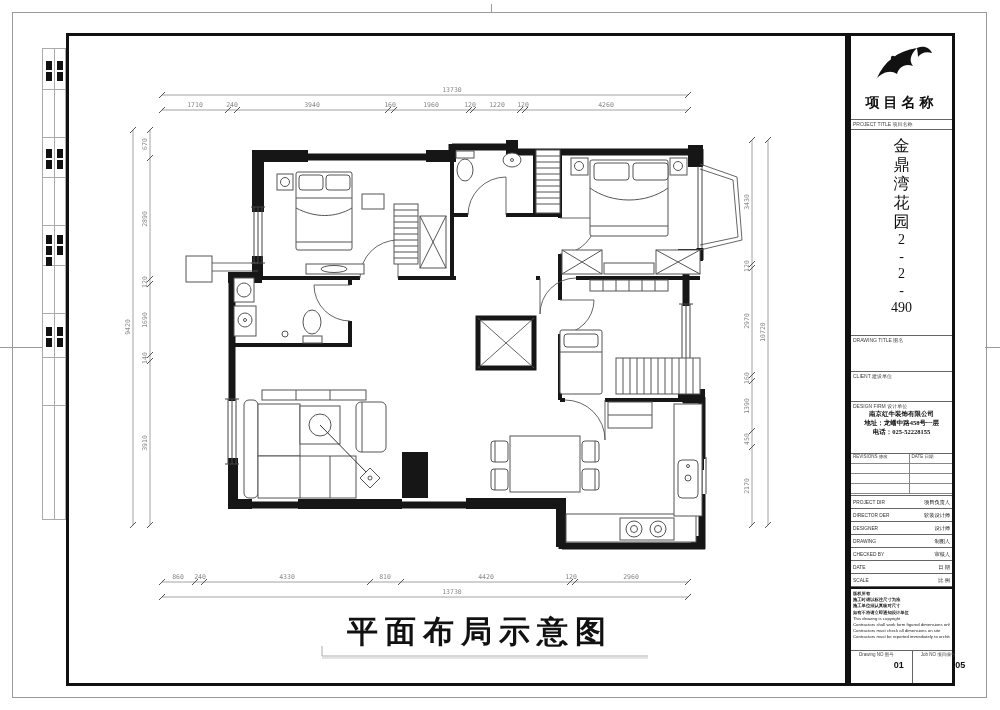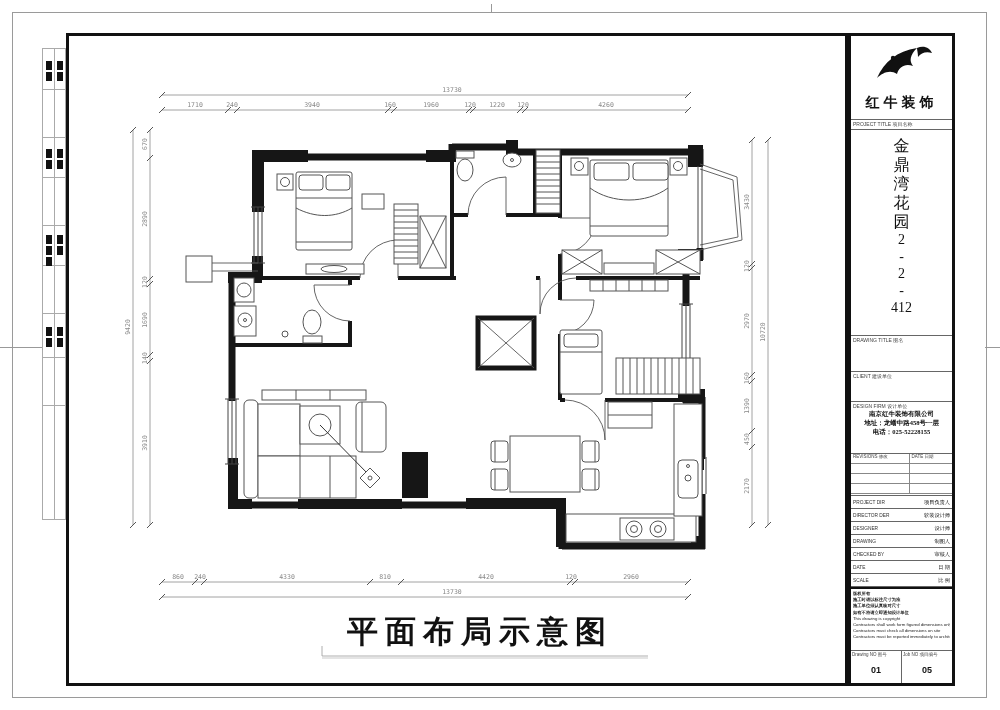--- a/index.html
+++ b/index.html
@@ -36,21 +36,21 @@
       overflow:hidden;white-space:nowrap;padding-left:2px}
   #tb-rev div:nth-child(2n){border-right:none}
   .tb-row{height:13px;display:flex;justify-content:space-between;align-items:center;
       border-bottom:1px solid #666;padding:0 2px;box-sizing:border-box}
   .tb-row .en{font-size:4.8px;color:#333;white-space:nowrap}
   .tb-row .cn{font-size:5.2px;color:#111;white-space:nowrap}
   #tb-notes{height:64px;border-top:2px solid #111;padding:2px}
   #tb-notes .note-line{font-size:4.3px;line-height:6.2px;color:#222;white-space:nowrap;overflow:hidden}
   #tb-notes .note-line.cnb{font-weight:bold}
   #tb-nums{flex:1;display:flex}
-  #tb-nums .numcell{flex:1;border-right:1px solid #666;display:flex;flex-direction:column;padding:1px 1px;box-sizing:border-box}
+  #tb-nums .numcell{flex:1;border-right:1px solid #666;display:flex;flex-direction:row;padding:1px 8px;box-sizing:border-box}
   #tb-nums .numcell:last-child{border-right:none}
   #tb-nums .nlabel{font-size:4.5px;color:#444;white-space:nowrap;overflow:hidden}
   #tb-nums .nval{font-size:9px;font-weight:bold;text-align:center;margin-top:8px}
   
   #plan-svg{position:absolute;left:0;top:0;width:1000px;height:710px}
   .w7{stroke:#161616;stroke-width:7;fill:none}
   .w4{stroke:#161616;stroke-width:4;fill:none}
   .blk{fill:#161616;stroke:none}
   .fur{stroke:#555;stroke-width:1;fill:#fff}
   .fur2{stroke:#555;stroke-width:1;fill:none}
@@ -463,36 +463,36 @@
   </g>
 </svg>
 
 <div class="abs" id="titleblock">
   <div class="tb-sec" id="tb-logo">
     <svg width="66" height="50" viewBox="0 0 66 50" style="margin-top:4px">
       <path d="M8,38 C15,22 28,11 48,8 C41,15 40,21 44,26 C36,23 30,27 28,34 C21,29 13,33 8,38 Z" fill="#111"></path>
       <path d="M48,8 C55,5 61,8 63,13 C57,11 52,13 49,17 C49,13 48,10 48,8 Z" fill="#111"></path>
       <circle cx="24" cy="18" r="2.2" fill="#111"></circle>
     </svg>
-    <div id="tb-company">红牛装饰</div>
+    <div id="tb-company">项目名称</div>
   </div>
   <div class="tb-sec" id="tb-ptl">
     <div class="tb-label">PROJECT TITLE 项目名称</div>
   </div>
   <div class="tb-sec" id="tb-project">
     <span class="pchar">金</span>
     <span class="pchar">鼎</span>
     <span class="pchar">湾</span>
     <span class="pchar">花</span>
     <span class="pchar">园</span>
     <span class="pchar num">2</span>
     <span class="pchar num">-</span>
     <span class="pchar num">2</span>
     <span class="pchar num">-</span>
-    <span class="pchar num">412</span>
+    <span class="pchar num">490</span>
   </div>
   <div class="tb-sec" id="tb-dtitle">
     <div class="tb-label">DRAWING TITLE 图名</div>
   </div>
   <div class="tb-sec" id="tb-client">
     <div class="tb-label">CLIENT 建设单位</div>
   </div>
   <div class="tb-sec" id="tb-firm">
     <div class="tb-label">DESIGN FIRM 设计单位</div>
     <div class="firm-line">南京红牛装饰有限公司</div>

